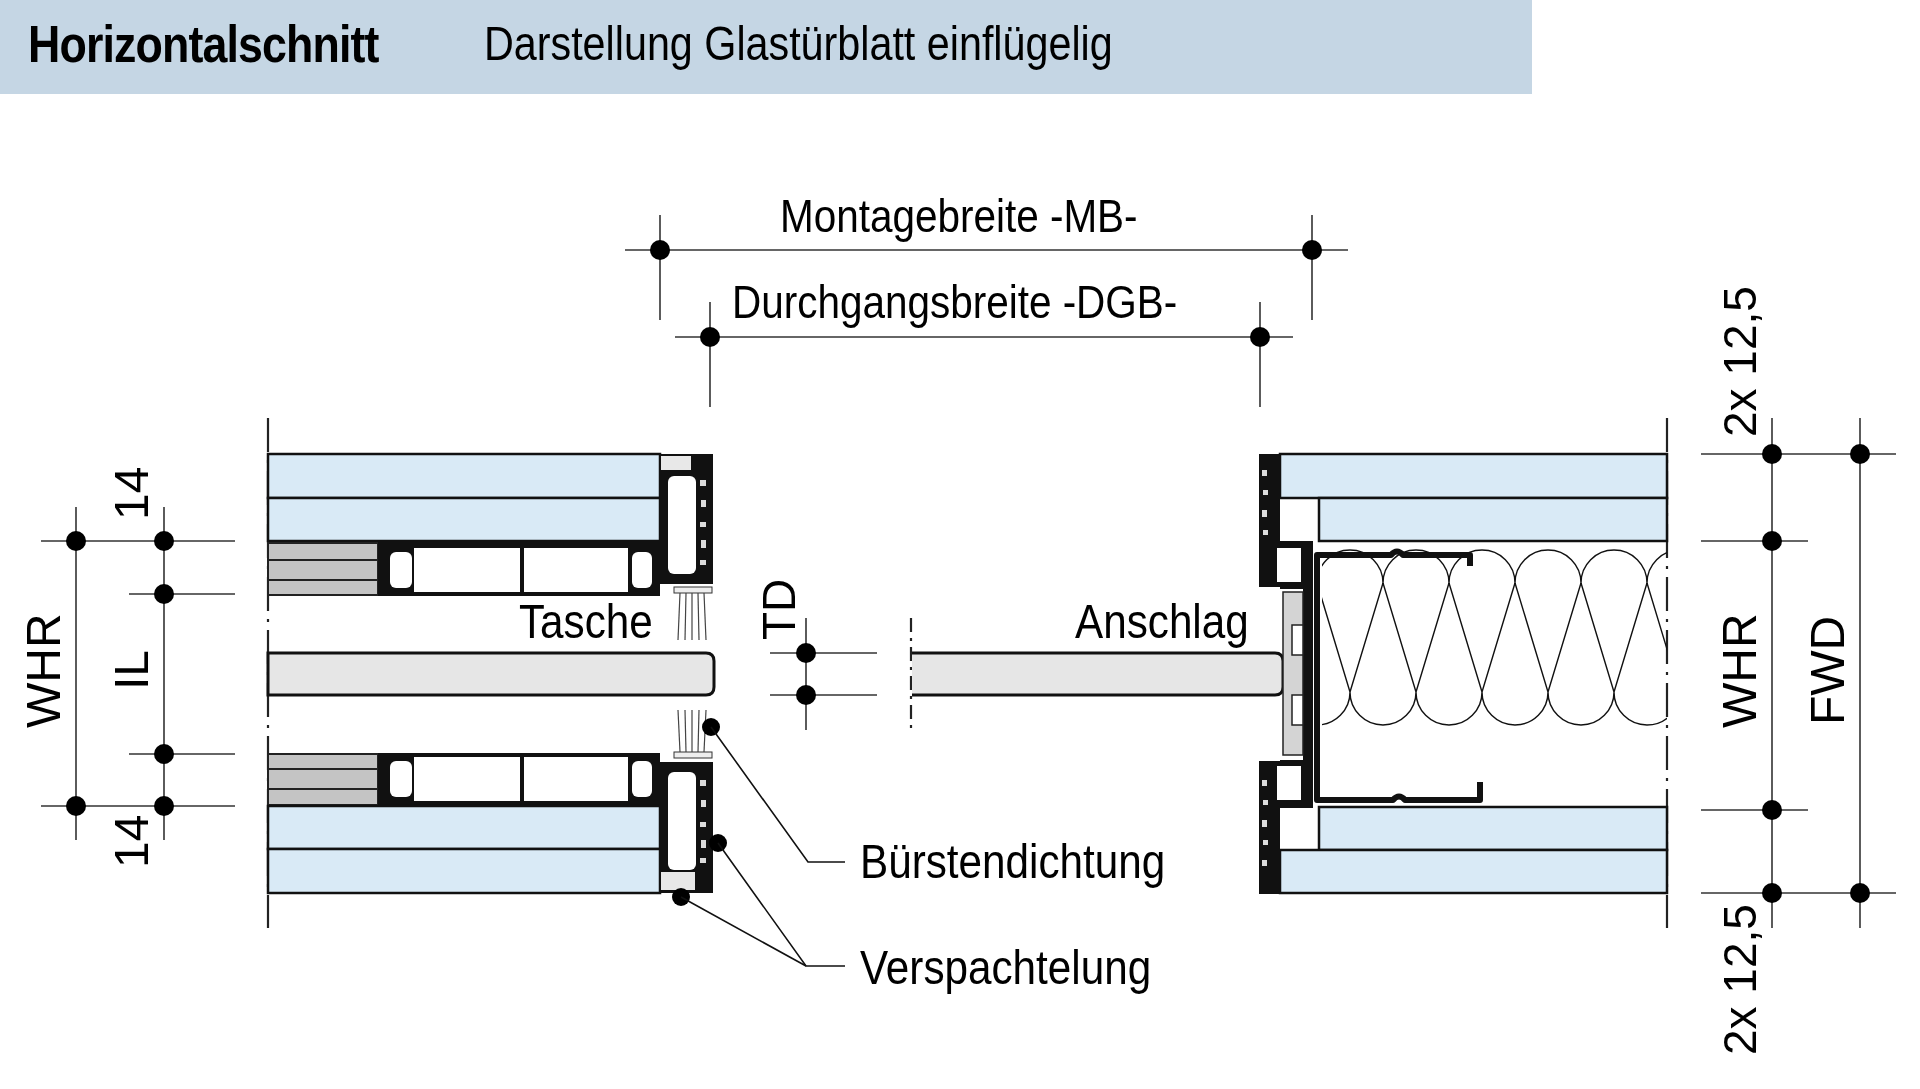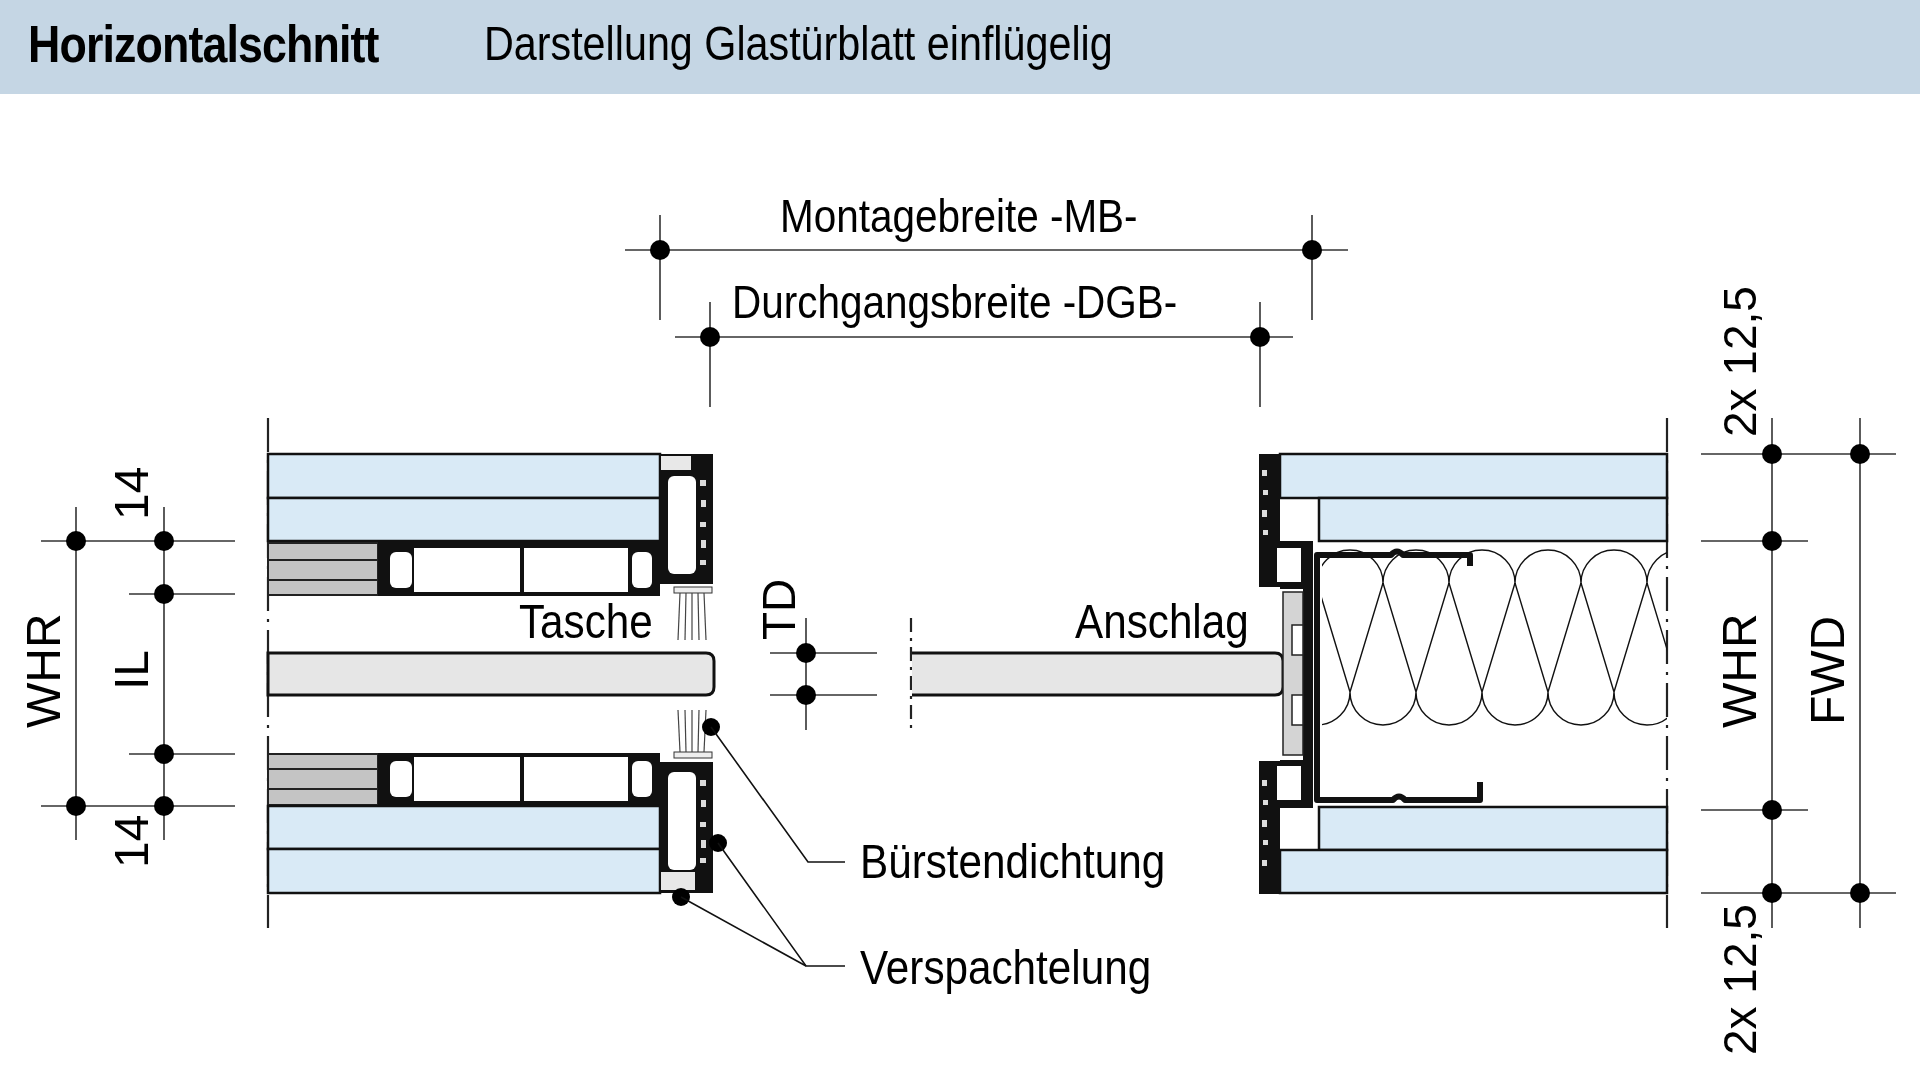--- a/index.html
+++ b/index.html
@@ -1,17 +1,17 @@
 <!DOCTYPE html>
 <html><head>
 <meta charset="utf-8">
 <style>
   html, body { margin: 0; padding: 0; background: #ffffff; }
   body { width: 1920px; height: 1089px; overflow: hidden; position: relative; font-family: "Liberation Sans", sans-serif; }
-  .header { position: absolute; left: 0; top: 0; width: 1920px; height: 94px; background: #c5d6e4; text-align: right; }
+  .header { position: absolute; left: 0; top: 0; width: 1532px; height: 94px; background: #c5d6e4; text-align: right; }
   .header-title { position: absolute; left: 28px; top: 14px; font-size: 52px; font-weight: bold; color: #000; letter-spacing: -1px; transform: scaleX(0.86); transform-origin: left top; white-space: nowrap; }
   .header-subtitle { position: absolute; left: 484px; top: 16px; font-size: 48px; color: #000; transform: scaleX(0.86); transform-origin: left top; white-space: nowrap; }
   svg.drawing { position: absolute; left: 0; top: 0; }
   .lbl { font-family: "Liberation Sans", sans-serif; fill: #000; }
   .board { fill: #d9eaf6; stroke: #111; stroke-width: 2.5; }
   .dim { stroke: #333; stroke-width: 1.6; fill: none; }
   .dot { fill: #000; }
   .profile { fill: #111; }
   .hole { fill: #fff; }
   .glass { fill: #e6e6e6; stroke: #111; stroke-width: 3; }

